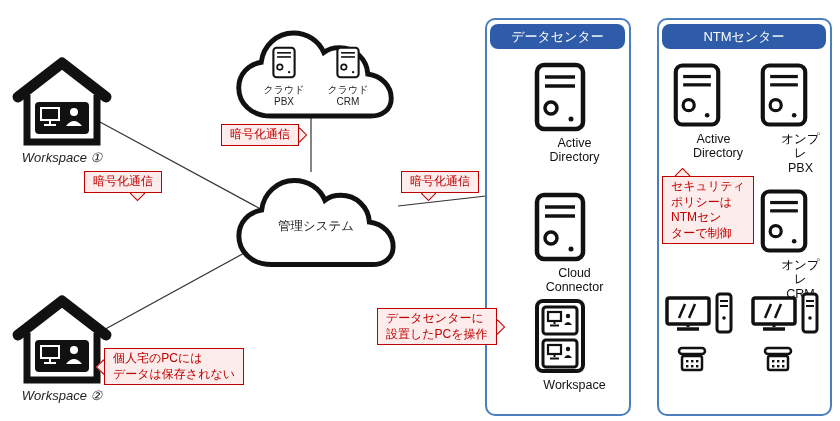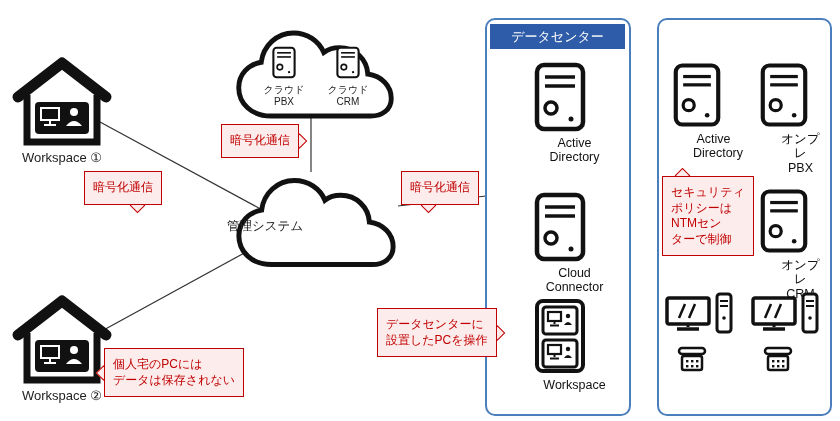--- a/index.html
+++ b/index.html
@@ -2,36 +2,36 @@
 <html><head>
 <meta charset="utf-8">
 <style>
   * { margin:0; padding:0; box-sizing:border-box; }
   html,body { background:#fff; }
   body { font-family:"Liberation Sans", sans-serif; }
   #stage { position:relative; width:840px; height:421px; background:#fff; overflow:hidden; }
   .abs { position:absolute; }
   svg.lines { position:absolute; left:0; top:0; }
 
-  .node-label { position:absolute; text-align:center; font-size:13px; color:#222; }
+  .node-label { position:absolute; text-align:center; font-size:13px; color:#222;font-style:italic; }
 
   .cloud { position:absolute; }
-  .cloud-text { position:absolute; left:0; width:100%; text-align:left; font-size:12.5px; color:#222; }
+  .cloud-text { position:absolute; left:0; width:100%; text-align:center; font-size:12.5px; color:#222; }
   .cloud-item { position:absolute; width:58px; text-align:center; }
   .cloud-item .lbl { font-size:10px; line-height:1.15; color:#222; white-space:pre-line; margin-top:1px; }
 
   .panel { position:absolute; background:#fff; border:2px solid #4a7ebd; border-radius:10px; }
   .panel-header { position:absolute; left:3px; right:4px; top:4px; height:25px; background:#2e5ca8;
-                  border-radius:0; color:#fff; font-size:13px; display:flex; align-items:center; justify-content:center;text-align:right; }
+                  border-radius:8px; color:#fff; font-size:13px; display:flex; align-items:center; justify-content:center;text-align:right; }
   .srv-label { position:absolute; text-align:center; font-size:12.5px; line-height:1.15; color:#111; white-space:pre-line;padding-left:33px; }
 
   .callout { position:absolute; }
   .callout .tail { position:absolute; width:11px; height:11px; background:#fdecec; border:1.5px solid #c00000; }
   .callout .body { position:relative; display:inline-block; background:#fdecec; border:1.5px solid #c00000;
-                   color:#c00000; font-size:12px; line-height:1.3; padding:8px 8px; white-space:pre-line; }
+                   color:#c00000; font-size:12px; line-height:1.3; padding:2px 8px; white-space:pre-line; }
   .t-bottom { bottom:-6px; left:62%; transform:rotate(45deg); }
   .t-right  { right:-6px; top:50%; transform:translateY(-50%) rotate(45deg); }
   .t-left   { left:-6px;  top:50%; transform:translateY(-50%) rotate(45deg); }
   .t-top    { top:-6px;  left:16%; transform:rotate(45deg); }
 </style>
 </head>
 <body>
 
 <div id="stage">
 
@@ -146,20 +146,21 @@
         <line x1="20.5" y1="56" x2="20.5" y2="59" stroke="#111" stroke-width="2"></line>
         <line x1="16" y1="60.5" x2="25" y2="60.5" stroke="#111" stroke-width="2"></line>
         <circle cx="34" cy="51" r="2.2" fill="#111"></circle>
         <path d="M30 60 Q34 54 38 60 Z" fill="#111"></path>
       </svg>
     </div>
     <div class="srv-label" style="left:0; top:358px; width:100%;">Workspace</div>
   </div>
 
   <div class="panel" style="left:657px; top:18px; width:175px; height:398px;">
+    <div class="panel-header">NTMセンター</div>
 
     <div class="abs" style="left:14px; top:42px;">
       <svg viewBox="0 0 52 70" width="48" height="66">
         <rect x="3" y="3" width="46" height="64" rx="7" fill="#fff" stroke="#111" stroke-width="4.5"></rect>
         <line x1="11" y1="15" x2="41" y2="15" stroke="#111" stroke-width="3.5"></line>
         <line x1="11" y1="24" x2="41" y2="24" stroke="#111" stroke-width="3.5"></line>
         <circle cx="17" cy="46" r="6" fill="none" stroke="#111" stroke-width="3.5"></circle>
         <circle cx="37" cy="57" r="2.5" fill="#111"></circle>
       </svg>
     </div>

